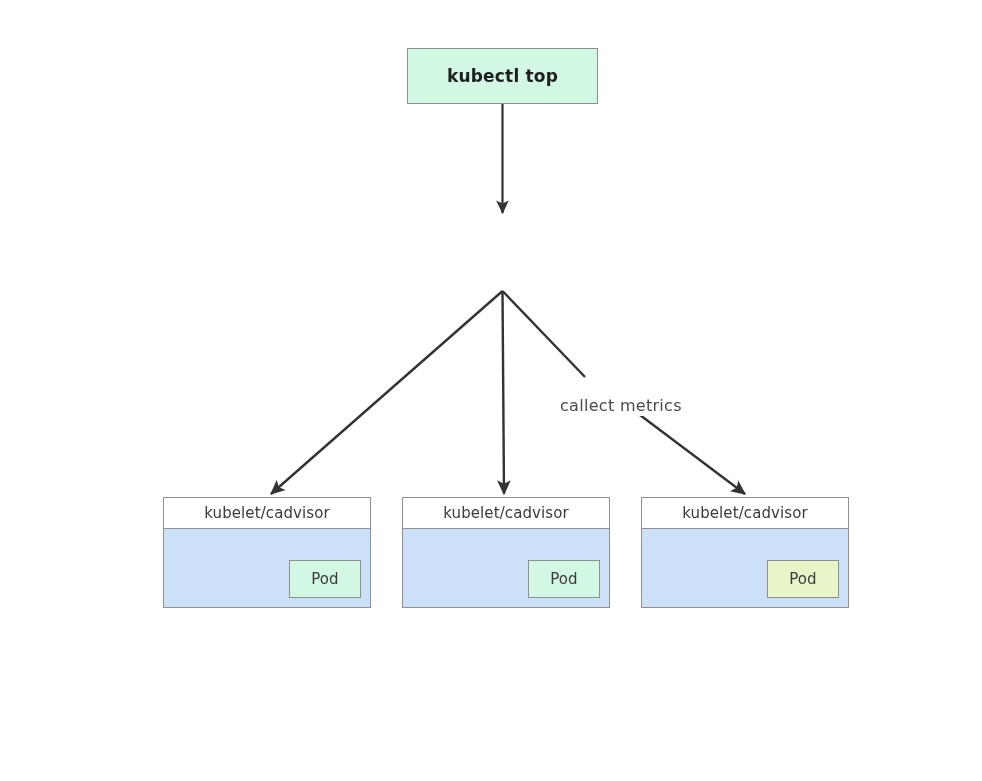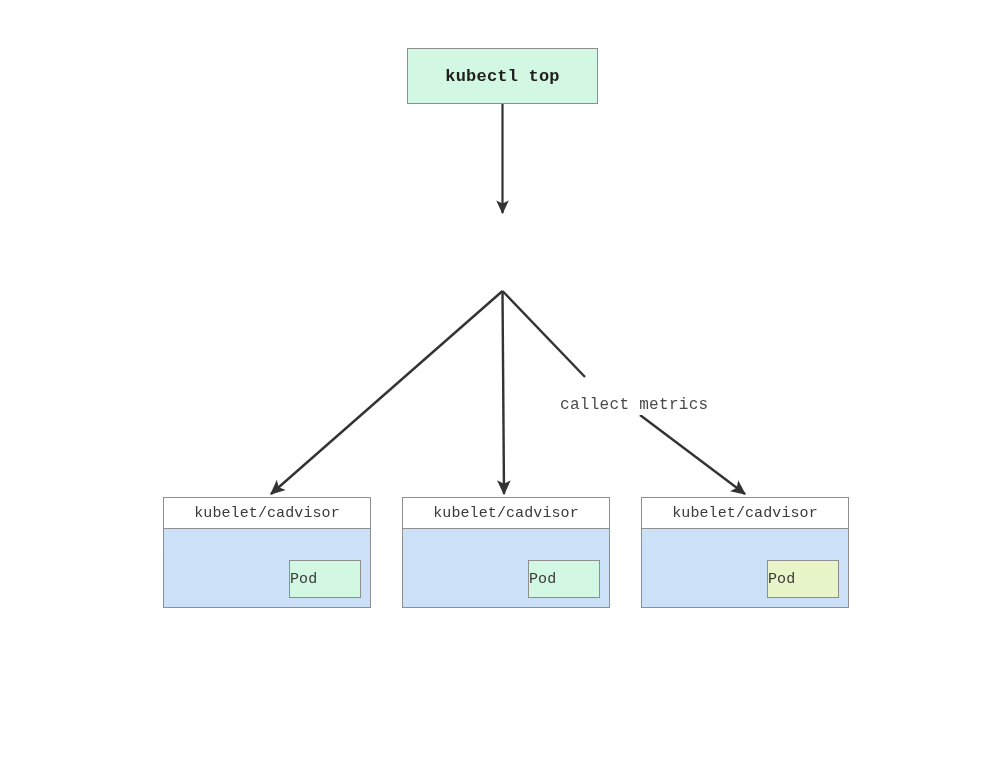--- a/index.html
+++ b/index.html
@@ -15,21 +15,20 @@
     overflow: hidden;
     font-family: "DejaVu Sans", "Liberation Sans", sans-serif;
     -webkit-font-smoothing: antialiased;
   }
 
   #diagram-canvas {
     position: absolute;
     inset: 0;
     width: 806px;
     height: 781px;
-    font-family: Liberation Mono, monospace;
   }
 
   
   #connectors {
     position: absolute;
     left: 0;
     top: 0;
     width: 982px;
     height: 781px;
     z-index: 1;
@@ -117,21 +116,21 @@
     box-sizing: border-box;
   }
 
   .pod-box {
     box-sizing: border-box;
     width: 72px;
     height: 38px;
     border: 1.5px solid #8f8f8f;
     display: flex;
     align-items: center;
-    justify-content: flex-start;
+    justify-content: center;
   }
   .pod-label {
     font-size: 15px;
     color: #3a3a3a;
     letter-spacing: 0.1px;
   }
 
   
   #edge-label-collect-metrics {
     position: absolute;

